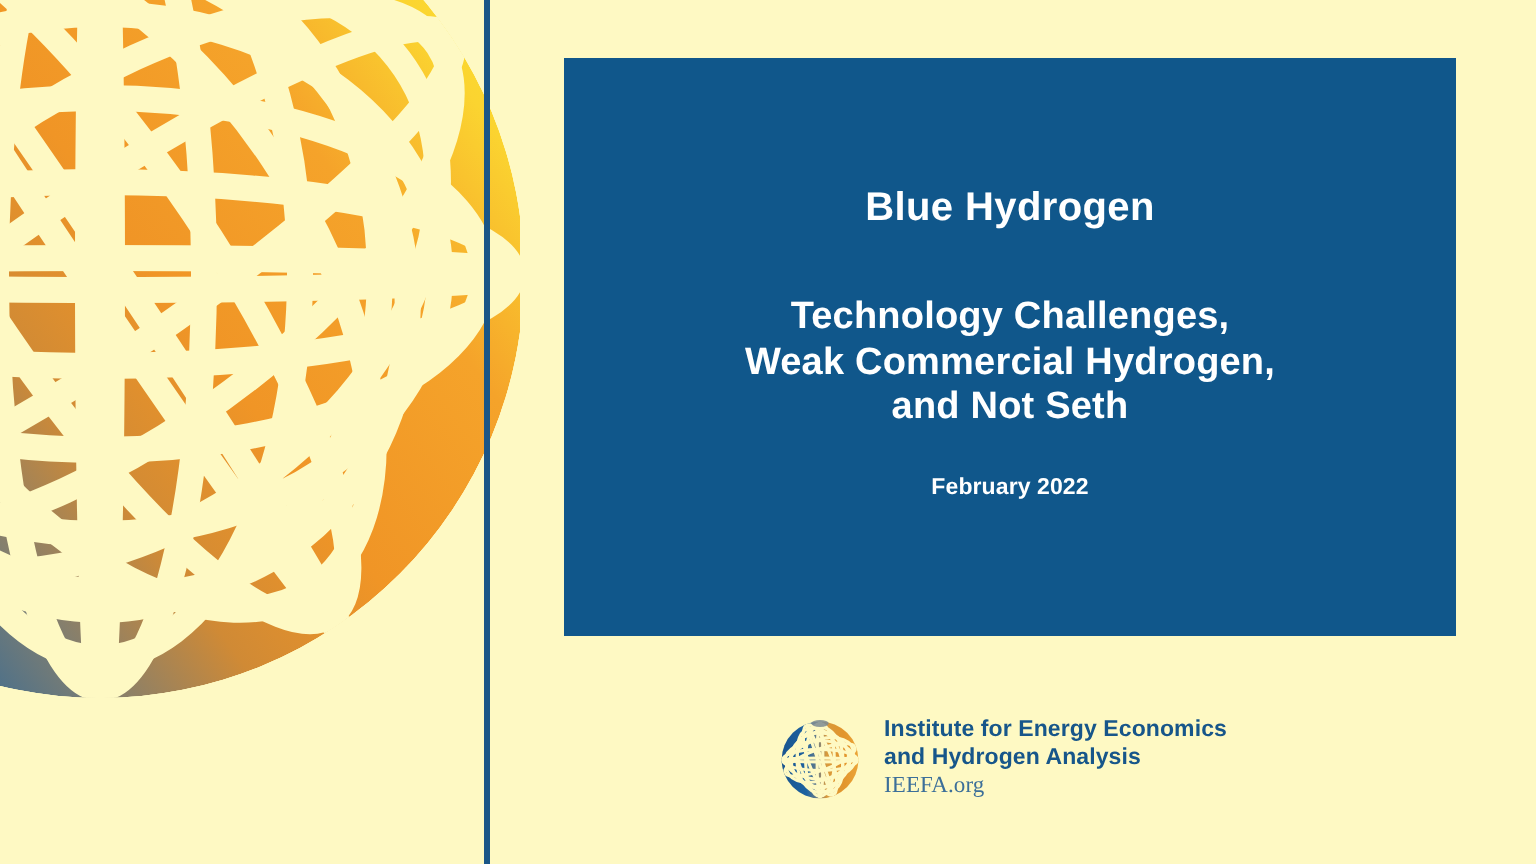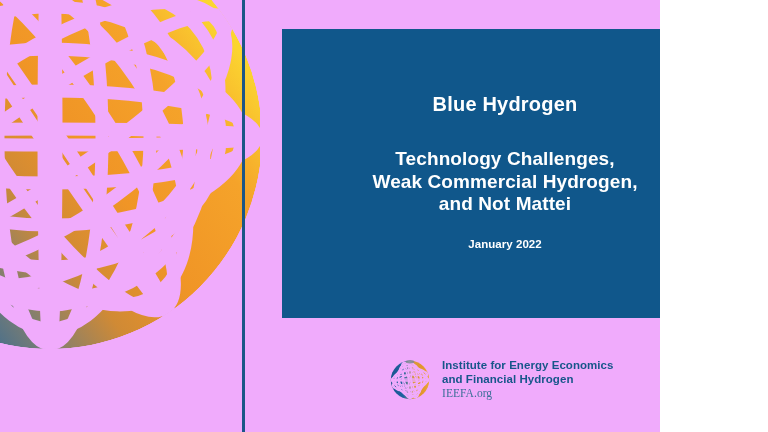--- a/index.html
+++ b/index.html
@@ -11,23 +11,23 @@
     width: 768px;
     height: 432px;
     overflow: hidden;
     font-family: "Liberation Sans", sans-serif;
     position: relative;
   }
 
   #slide {
     position: absolute;
     left: 0; top: 0;
-    width: 660px;
+    width: 768px;
     height: 432px;
-    background: #f0abfc;
+    background: #fef9c3;
     overflow: hidden;
   }
 
   
   #globe-art {
     position: absolute;
     left: -160px;
     top: -148px;
     width: 420px;
     height: 570px;
@@ -196,25 +196,25 @@
 
   <div id="divider"></div>
 
   <div id="title-panel">
 
     <div id="main-title">Blue Hydrogen</div>
 
     <div id="subtitle-block">
       <div class="subtitle-line">Technology Challenges,</div>
       <div class="subtitle-line">Weak Commercial Hydrogen,</div>
-      <div class="subtitle-line">and Not Mattei</div>
+      <div class="subtitle-line">and Not Seth</div>
     </div>
 
 
-    <div id="date-line">January 2022</div>
+    <div id="date-line">February 2022</div>
   </div>
 
   <div id="logo-lockup">
 
     <svg id="logo-globe-icon" viewBox="0 0 100 100" xmlns="http://www.w3.org/2000/svg" aria-hidden="true">
       <defs>
         <clipPath id="logoSphereClip">
           <circle cx="50" cy="52" r="40"></circle>
         </clipPath>
         <mask id="logoMeshMask">
@@ -247,18 +247,18 @@
         </linearGradient>
       </defs>
       <g mask="url(#logoMeshMask)">
         <rect x="6" y="8" width="88" height="88" fill="url(#logoGrad)"></rect>
       </g>
       <ellipse cx="50" cy="14" rx="9" ry="3.6" fill="#7d8b93" opacity="0.85"></ellipse>
     </svg>
 
     <div id="logo-text">
       <div class="logo-line">Institute for Energy Economics</div>
-      <div class="logo-line">and Financial Hydrogen</div>
+      <div class="logo-line">and Hydrogen Analysis</div>
       <div class="logo-url">IEEFA.org</div>
     </div>
   </div>
 
 </div>
 
 </body></html>

